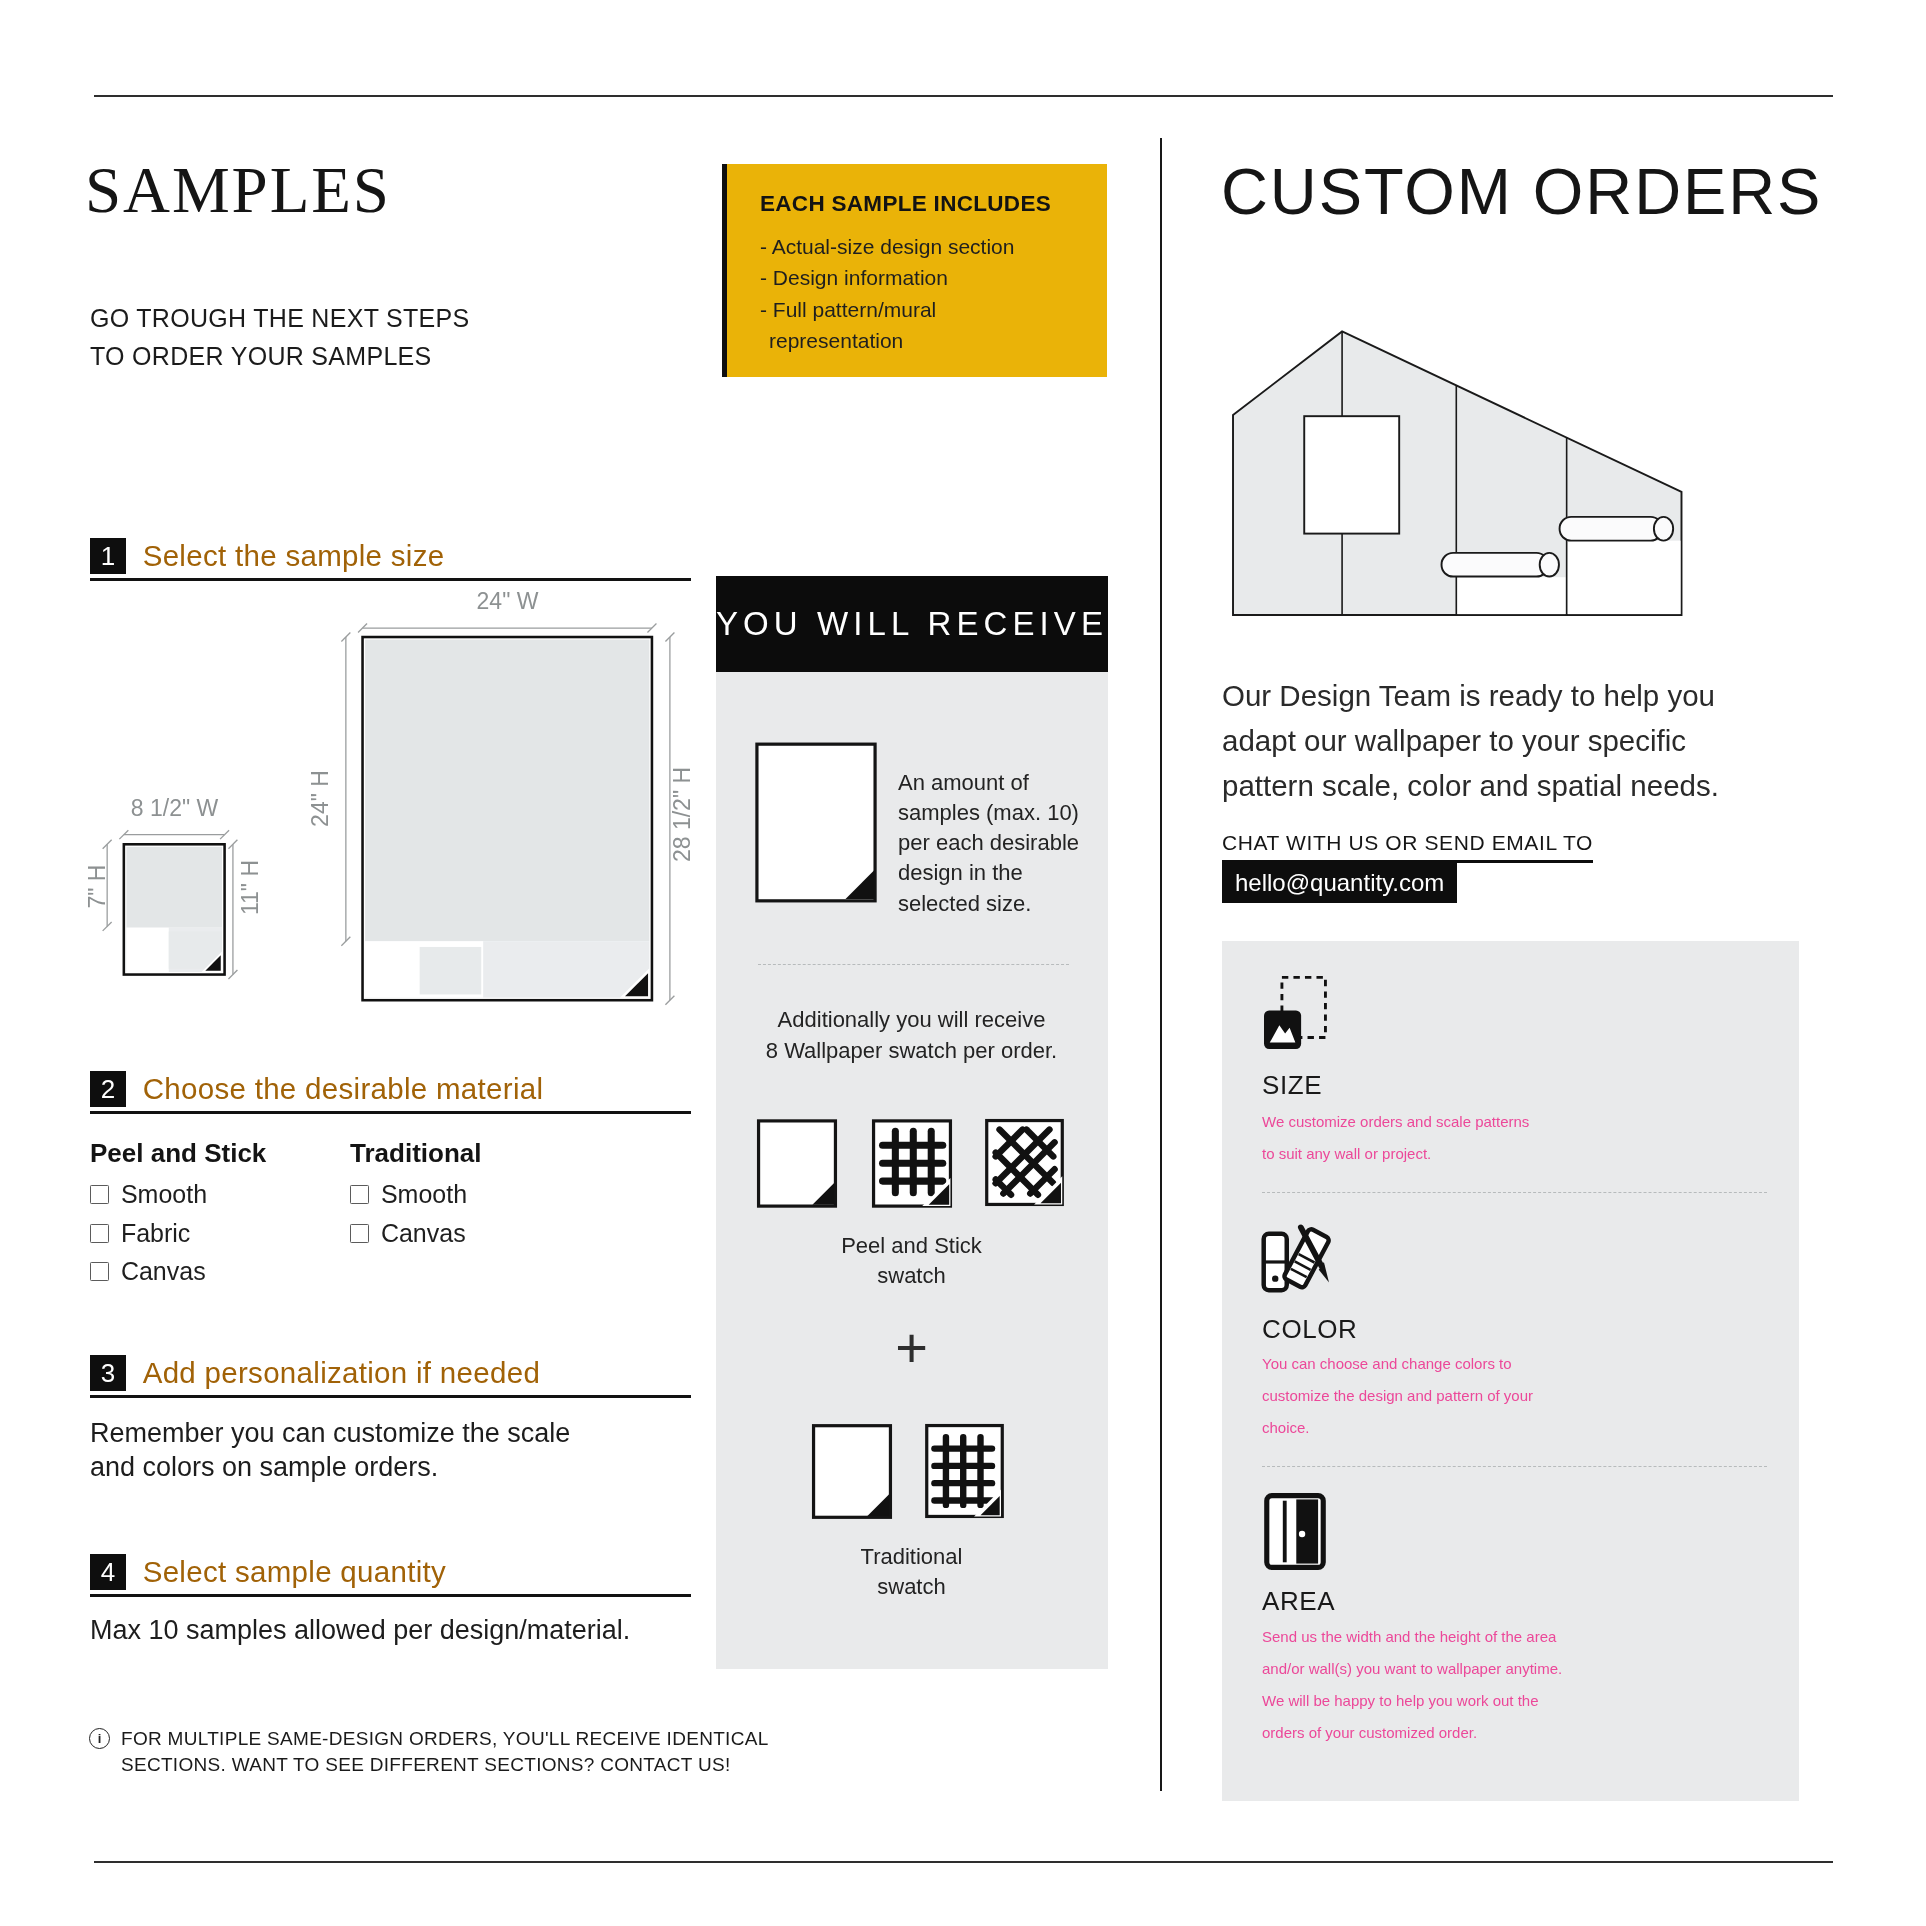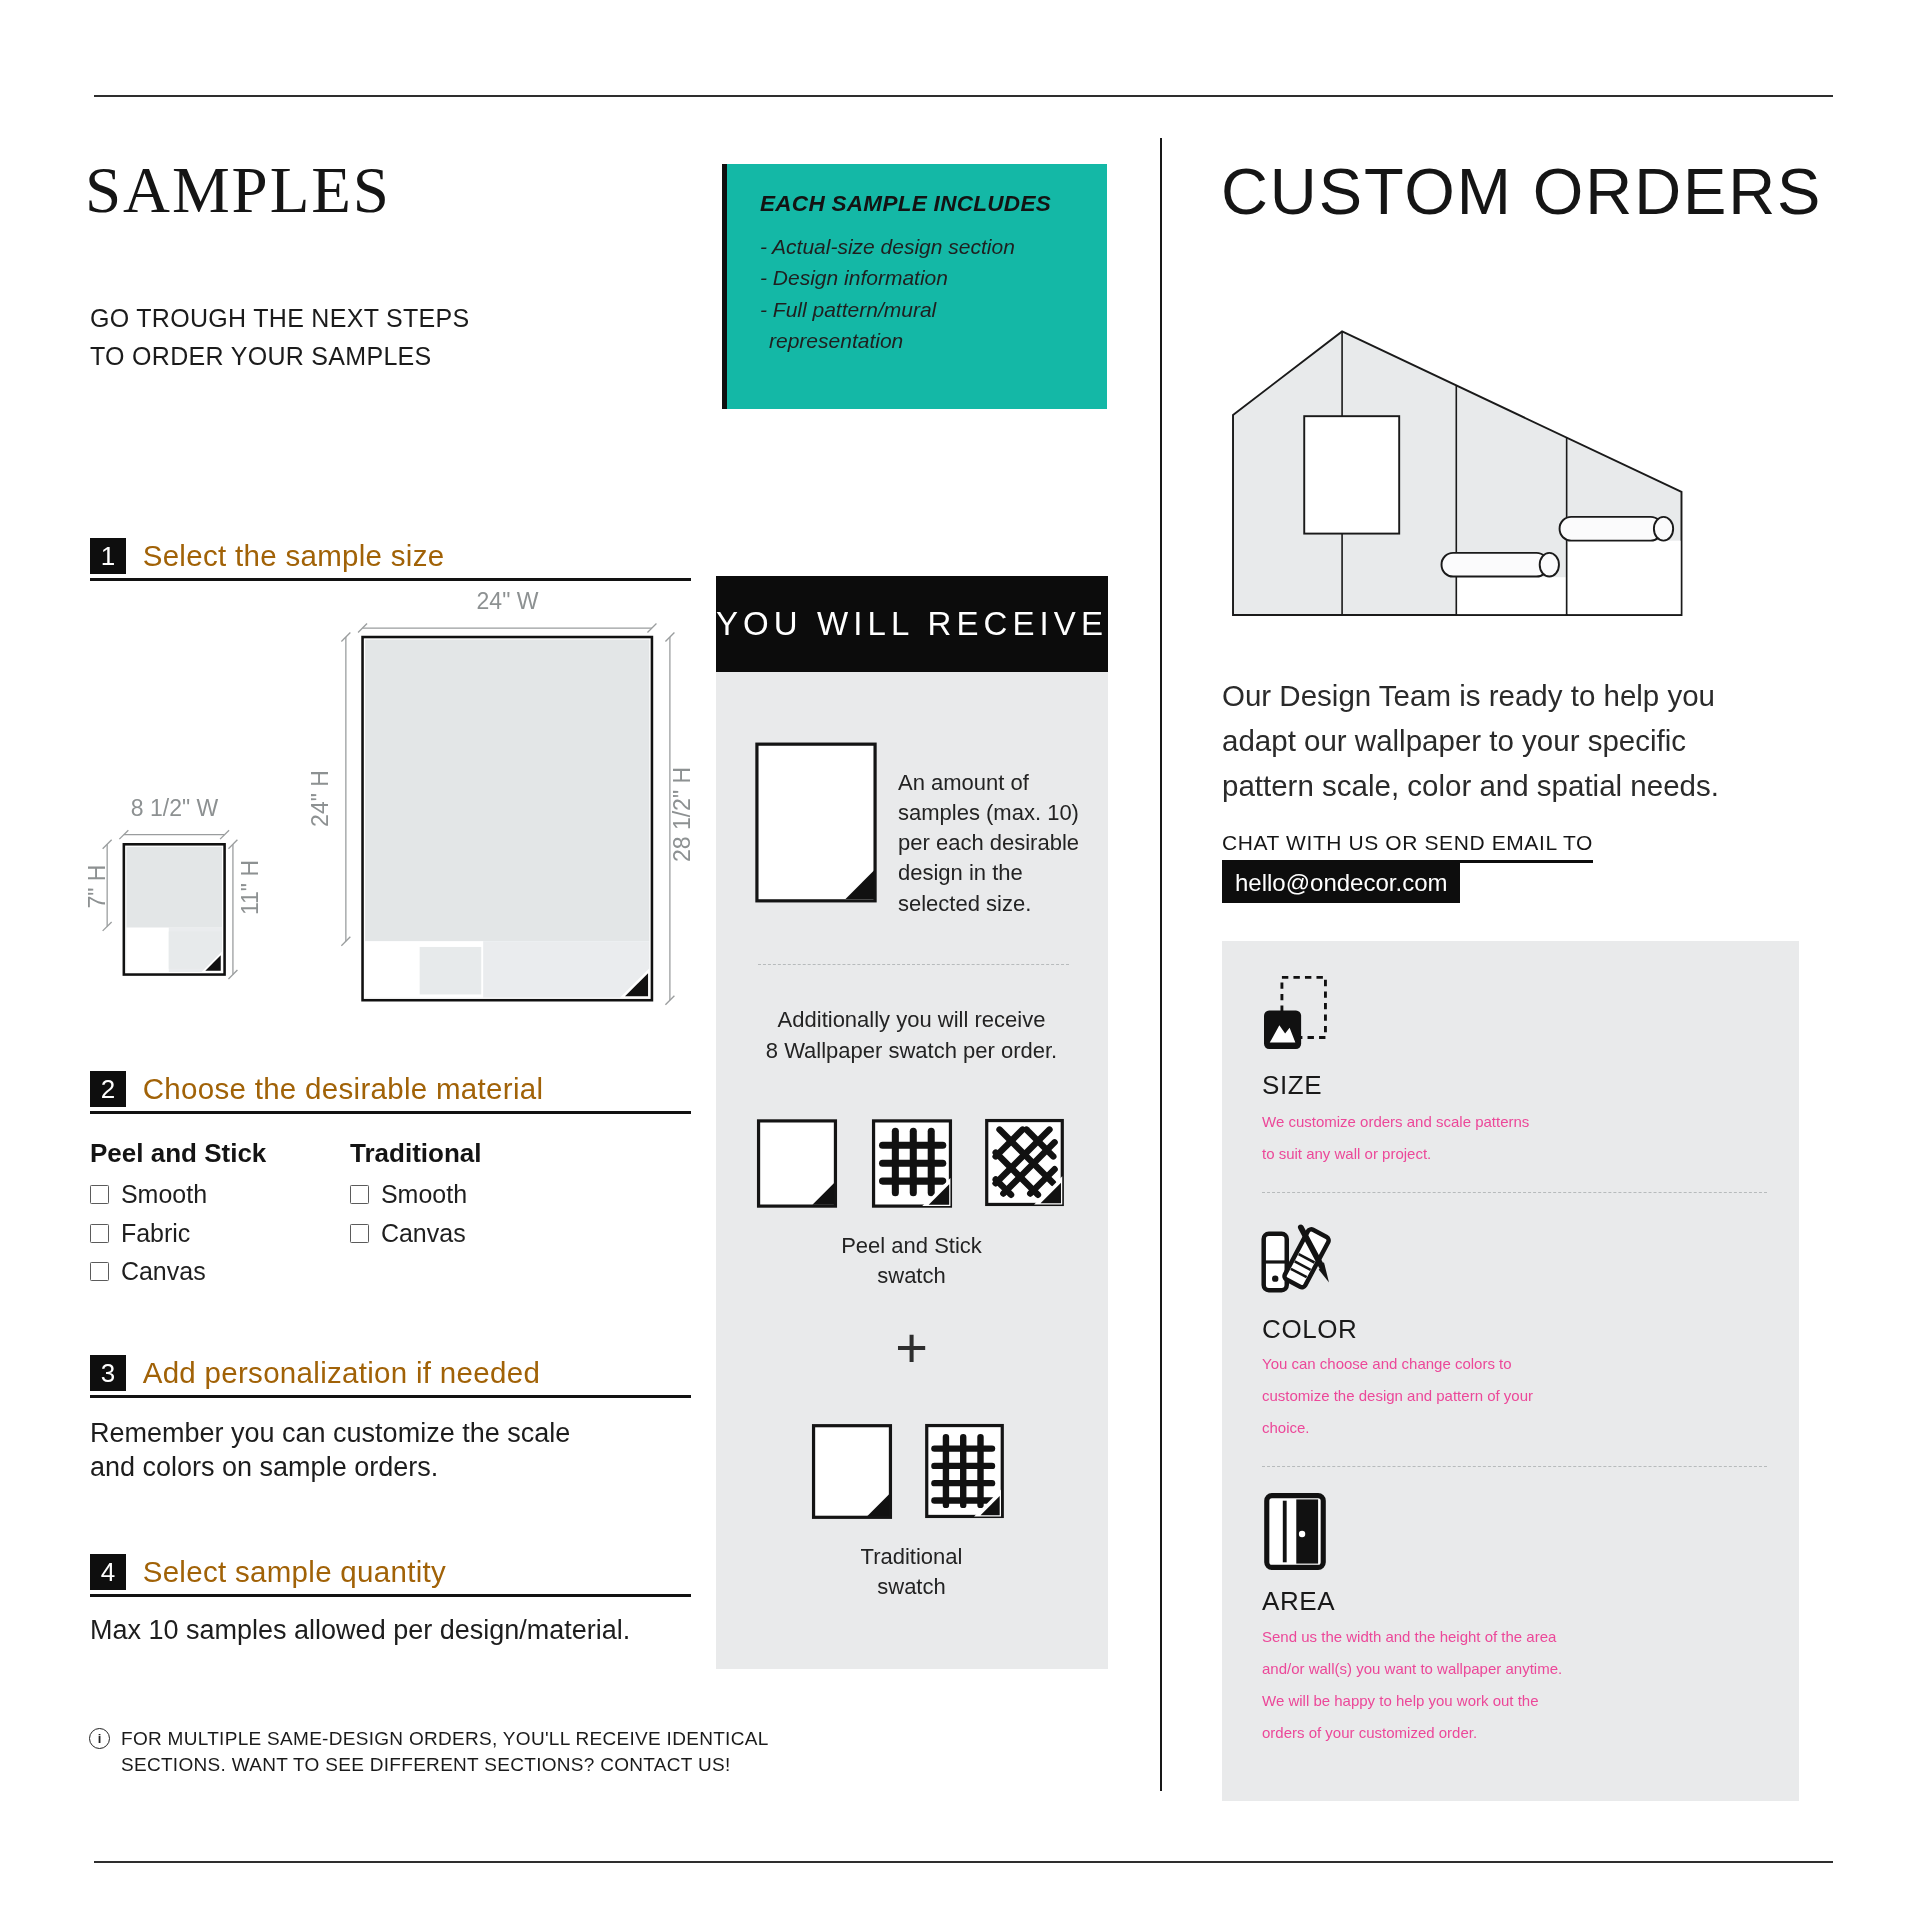--- a/index.html
+++ b/index.html
@@ -15,21 +15,21 @@
   .step-title{margin-left:16.7px;font-size:29.5px;color:#a16207;letter-spacing:0.3px;white-space:nowrap;}
   .underline{position:absolute;left:90px;width:601px;height:2.6px;background:#121212;}
   .dimlabel{position:absolute;color:#8d9192;font-size:23px;font-weight:300;text-align:center;white-space:nowrap;}
   .rot{transform:rotate(-90deg);}
   .mat-title{position:absolute;font-size:26px;font-weight:700;color:#141414;white-space:nowrap;}
   .chk{position:absolute;display:flex;align-items:center;gap:11.6px;font-size:25px;color:#1f1f1f;white-space:nowrap;}
   .chkbox{width:17.3px;height:17.3px;border:1.9px solid #5b5b5b;border-radius:1.3px;background:#fff;flex:0 0 17.3px;}
   .bodyline{position:absolute;font-size:27px;color:#1d1d1d;white-space:nowrap;}
   .footline{position:absolute;font-size:19px;letter-spacing:0.3px;color:#1a1a1a;white-space:nowrap;}
   .info-icon{position:absolute;width:19px;height:19px;border:1.9px solid #222;border-radius:50%;display:flex;align-items:center;justify-content:center;font-size:13px;font-weight:600;color:#222;}
-  .inc-box{position:absolute;left:722px;top:164px;width:385px;height:245px;background:#14b8a6;border-left:5.1px solid #0f0f0f;box-sizing:border-box;font-style:italic;}
+  .inc-box{position:absolute;left:722px;top:164px;width:385px;height:213px;background:#eab308;border-left:5.1px solid #0f0f0f;box-sizing:border-box;}
   .inc-title{position:absolute;left:33px;top:27px;font-size:22.5px;font-weight:700;letter-spacing:0.3px;color:#131313;white-space:nowrap;}
   .inc-item{position:absolute;left:33px;font-size:21px;color:#1f1f1f;white-space:nowrap;}
   .banner{position:absolute;left:716px;top:576px;width:392px;height:96px;background:#0c0c0c;display:flex;align-items:center;justify-content:center;}
   .banner-text{color:#ffffff;font-size:33px;font-weight:300;letter-spacing:5.1px;white-space:nowrap;}
   .gray-panel{position:absolute;background:#e9eaeb;}
   .amount{position:absolute;font-size:22px;line-height:30px;color:#232323;white-space:nowrap;}
   .midcenter{position:absolute;left:735px;width:353px;text-align:center;font-size:22px;line-height:30px;color:#232323;}
   .dashed{position:absolute;border-top:1.3px dashed #b7bbbc;height:0;}
   .plus{position:absolute;left:735px;width:353px;text-align:center;font-size:56px;font-weight:200;color:#2e2e2e;}
   .rintro{position:absolute;font-size:29.5px;line-height:45px;color:#2a2a2a;white-space:nowrap;}
@@ -259,21 +259,21 @@
   <rect x="328" y="352" width="166" height="37" rx="18" fill="#fbfbfc" stroke="#1a1a1a" stroke-width="3"></rect>
   <ellipse cx="496" cy="370.5" rx="15" ry="18.5" fill="#fbfbfc" stroke="#1a1a1a" stroke-width="3"></ellipse>
 </svg>
 
 <div class="rintro" style="left:1222px;top:673px;">Our Design Team is ready to help you</div>
 <div class="rintro" style="left:1222px;top:718px;">adapt our wallpaper to your specific</div>
 <div class="rintro" style="left:1222px;top:763px;">pattern scale, color and spatial needs.</div>
 
 <div class="chat" style="left:1222px;top:831px;">CHAT WITH US OR SEND EMAIL TO</div>
 <div class="chatbar" style="left:1222px;top:860px;width:371px;"></div>
-<div class="email" style="left:1222px;top:863px;">hello@ondecor.com</div>
+<div class="email" style="left:1222px;top:863px;">hello@quantity.com</div>
 
 <div class="gray-panel" style="left:1222px;top:941px;width:577px;height:860px;"></div>
 
 <svg class="abs" style="left:1264px;top:976px;" width="64" height="73" viewBox="0 0 100 114">
   <rect x="28" y="2" width="68" height="94" fill="none" stroke="#111111" stroke-width="4.5" stroke-dasharray="10 8"></rect>
   <rect x="0" y="54" width="58" height="60" rx="8" fill="#111111"></rect>
   <polygon points="9,104 24,77 33,90 40,81 49,104" fill="#ffffff"></polygon>
 </svg>
 <div class="sec-head" style="left:1262px;top:1070px;">SIZE</div>
 <div class="sec-line" style="left:1262px;top:1106px;">We customize orders and scale patterns</div>

